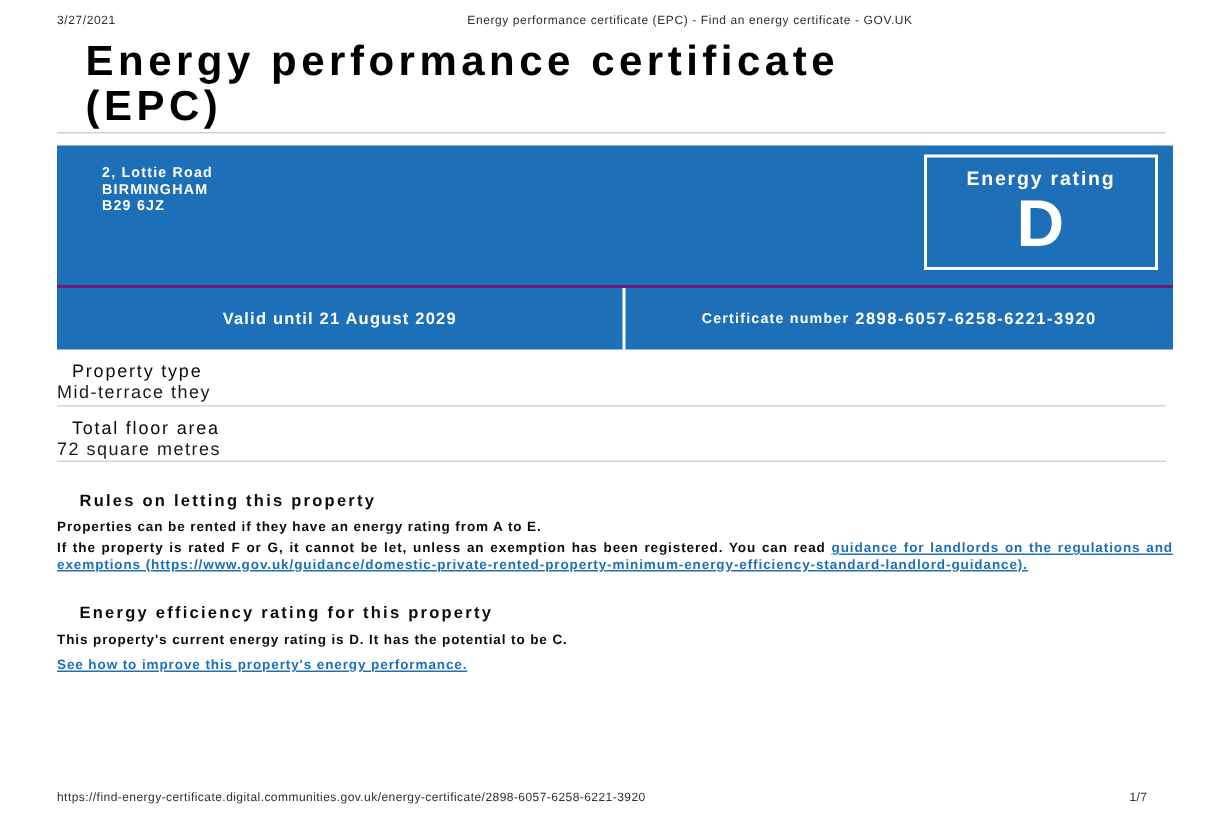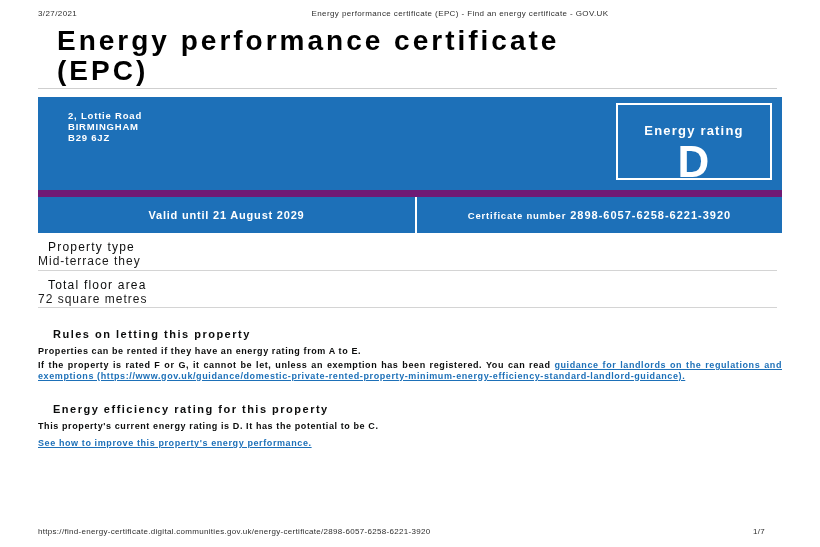--- a/index.html
+++ b/index.html
@@ -53,28 +53,28 @@
   .epc-box-top { position: relative; height: 93px; }
   .epc-address {
     position: absolute; left: 30px; top: 13px;
     font-size: 9.5px; font-weight: 700; line-height: 11px; letter-spacing: 0.8px;
   }
   .epc-rating-box {
     position: absolute; right: 10px; top: 6px; width: 156px; height: 77px;
     border: 2px solid #ffffff; text-align: center;
   }
   .epc-rating-label {
-    margin-top: 18px; font-size: 13px; font-weight: 700; letter-spacing: 1.2px;
+    margin-top: 6px; font-size: 13px; font-weight: 700; letter-spacing: 1.2px;
   }
   .epc-rating-value {
     font-size: 44px; font-weight: 700; line-height: 48px; letter-spacing: 1px;
   }
   .epc-box-bottom {
     position: absolute; left: 0; bottom: 0; width: 744px; height: 43px;
-    border-top: 7px solid #701a75;
+    border-top: 2px solid #701a75;
     display: flex;
   }
   .epc-valid {
     width: 377px; display: flex; align-items: center; justify-content: center;
     font-size: 11px; font-weight: 700; letter-spacing: 0.8px;
   }
   .epc-cert {
     flex: 1; border-left: 2px solid #ffffff;
     display: flex; flex-direction: row; align-items: center; justify-content: center;
     gap: 4px;

